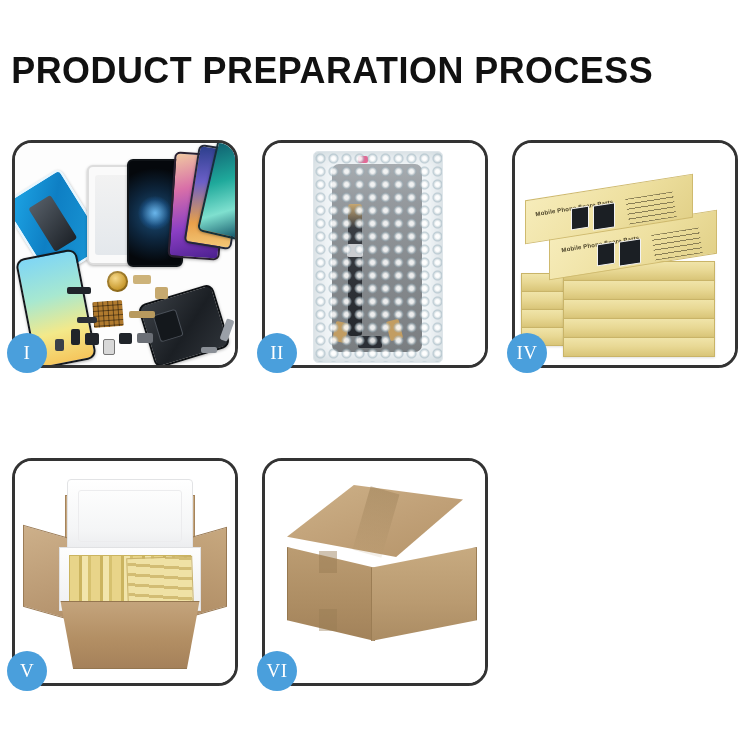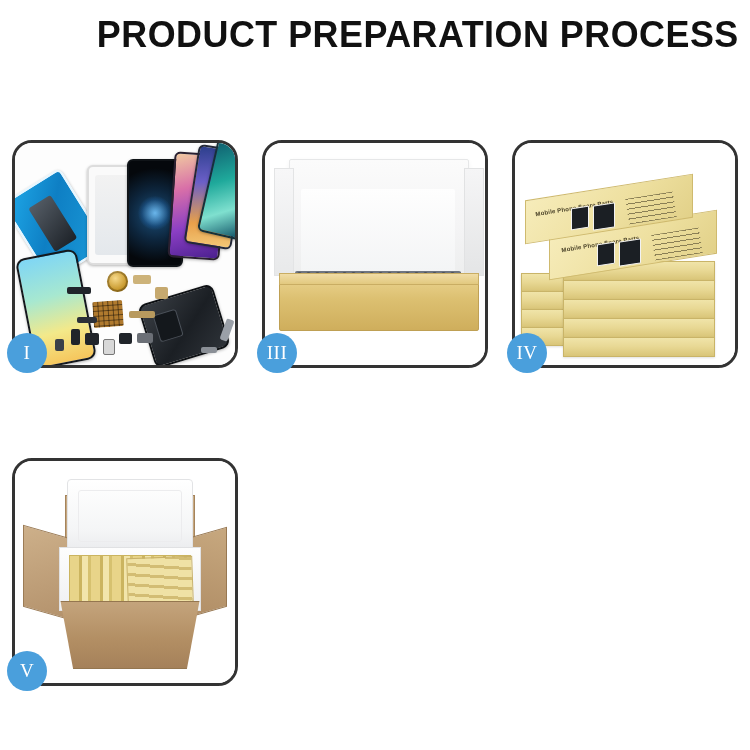--- a/index.html
+++ b/index.html
@@ -18,22 +18,22 @@
   .page {
     position: relative;
     width: 750px;
     height: 750px;
     background: #ffffff;
     box-sizing: border-box;
   }
 
   
   .header {
-    padding-top: 16px;
-    text-align: right;
+    padding-top: 52px;
+    text-align: left;
   }
   .page-title {
     font-family: "Liberation Sans", sans-serif;
     font-size: 37px;
     font-weight: bold;
     letter-spacing: 0.5px;
     line-height: 1;
     color: #111111;
     transform: scaleX(0.97);
     white-space: nowrap;
@@ -466,33 +466,38 @@
           <div class="bit b9"></div>
           <div class="bit b10"></div>
           <div class="bit b11"></div>
           <div class="bit b12"></div>
           <div class="bit b13"></div>
         </div>
       </div>
       <div class="step-badge">I</div>
     </div>
 
-
     <div class="panel">
       <div class="panel-inner">
-        <div class="photo p3">
-          <div class="box3-lid"></div>
-          <div class="box3-foam"></div>
-          <div class="box3-fill"></div>
-          <div class="box3-body"></div>
-          <div class="box3-lip"></div>
+        <div class="photo p2">
+          <div class="bubble-bag">
+            <div class="lcd"></div>
+            <div class="lcd-tab"></div>
+            <div class="flex-cable"></div>
+            <div class="flex-chip"></div>
+            <div class="conn c1"></div>
+            <div class="conn c2"></div>
+            <div class="conn c3"></div>
+            <div class="bubble-overlay"></div>
+          </div>
         </div>
       </div>
-      <div class="step-badge">III</div>
+      <div class="step-badge">II</div>
     </div>
+
 
     <div class="panel">
       <div class="panel-inner">
         <div class="photo p4">
           <div class="stack-wrap">
 
             <div class="sbox" style="left:0px;  top:112px; width:104px; height:17px;"></div>
             <div class="sbox" style="left:0px;  top:130px; width:104px; height:17px;"></div>
             <div class="sbox" style="left:0px;  top:148px; width:104px; height:17px;"></div>
             <div class="sbox" style="left:0px;  top:166px; width:104px; height:17px;"></div>
@@ -530,15 +535,28 @@
           <div class="foam-lid"></div>
           <div class="foam-box"></div>
           <div class="gold-bars"></div>
           <div class="gold-bars2"></div>
           <div class="carton-front"></div>
         </div>
       </div>
       <div class="step-badge">V</div>
     </div>
 
+    <div class="panel">
+      <div class="panel-inner">
+        <div class="photo p6">
+          <div class="ship-top"></div>
+          <div class="ship-left"></div>
+          <div class="ship-right"></div>
+          <div class="ship-seam"></div>
+          <div class="ship-tapeA"></div>
+          <div class="ship-tapeB"></div>
+        </div>
+      </div>
+      <div class="step-badge">VI</div>
+    </div>
 
   </div>
 </div>
 
 </body></html>

